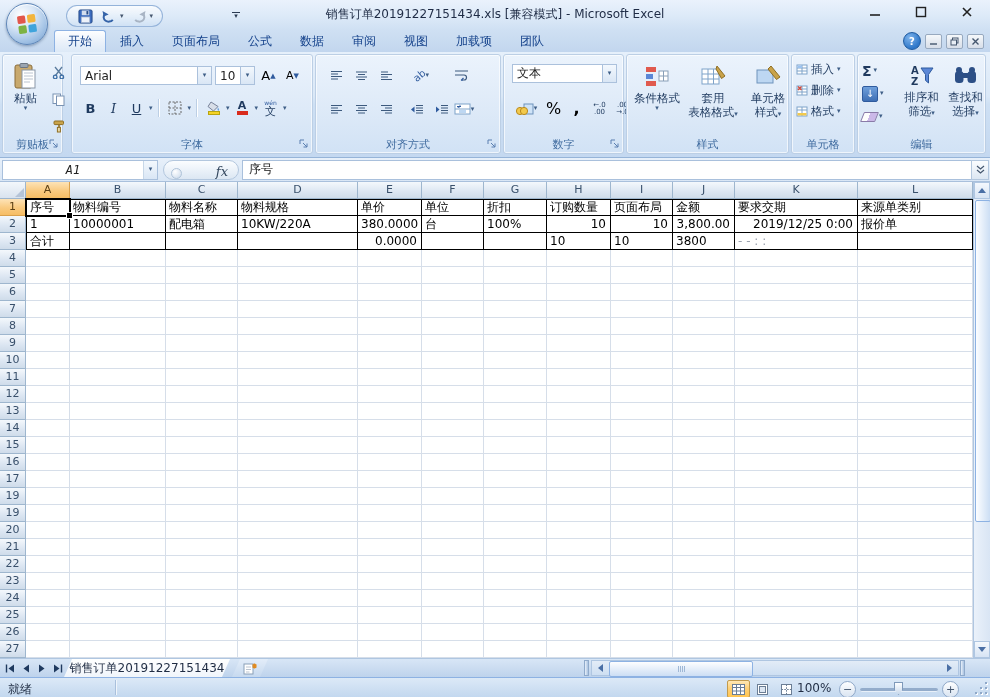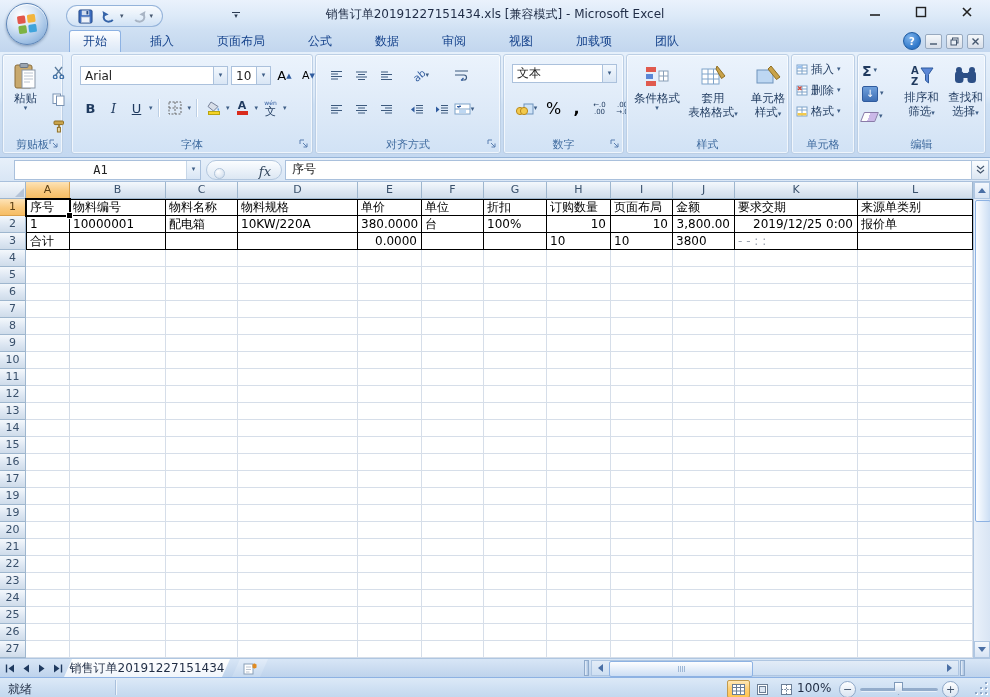--- a/index.html
+++ b/index.html
@@ -22,21 +22,21 @@
   .qbtn{width:18px;height:16px;display:flex;align-items:center;justify-content:center;}
   .qdd{font-size:7px;color:#44566E;margin-left:-4px;}
   .qatmore{position:absolute;left:228px;top:7px;width:16px;height:16px;display:flex;flex-direction:column;align-items:center;justify-content:center;color:#2B3B52;}
   .qatmore .bar{width:8px;height:1px;background:#2B3B52;margin-bottom:1px;}
   .qatmore .ar{font-size:7px;line-height:5px;}
   .winbtns{position:absolute;right:12px;top:4px;display:flex;gap:24px;z-index:6;}
   .winbtn{width:22px;height:16px;display:flex;align-items:center;justify-content:center;}
 
   
   #tabrow{position:absolute;left:0;top:28px;width:990px;height:24px;display:flex;align-items:flex-end;padding-left:54px;box-sizing:border-box;}
-  .rtab{height:21px;line-height:21px;padding:0 13px;font-size:12px;color:#15428B;border:1px solid transparent;border-bottom:none;border-radius:3px 3px 0 0;white-space:nowrap;margin-left:15px;}
+  .rtab{height:21px;line-height:21px;padding:0 13px;font-size:12px;color:#15428B;border:1px solid transparent;border-bottom:none;border-radius:3px 3px 0 0;white-space:nowrap;}
   .rtab.active{background:linear-gradient(#FDFEFF,#EAF1FA 55%,#DCE9F7);border-color:#8DB2E3;}
   .minictrl{position:absolute;right:6px;top:32px;display:flex;gap:4px;align-items:center;}
   .helpbtn{width:16px;height:16px;border-radius:50%;background:radial-gradient(circle at 35% 30%,#7FB4EC,#2E77C9 70%);
     border:1px solid #1E5AA0;color:#fff;font-size:10px;font-weight:bold;display:flex;align-items:center;justify-content:center;}
   .mwb{width:15px;height:13px;border:1px solid #97A9BF;border-radius:2px;background:linear-gradient(#F5F8FB,#D7DEE8);
     display:flex;align-items:center;justify-content:center;}
 
   
   .ribbon{position:absolute;left:0;top:52px;width:990px;height:106px;
     background:linear-gradient(#E6F0FB,#DAE8F7 42%,#CEE0F4 50%,#C4D8F0);border-bottom:1px solid #96B4D8;box-sizing:border-box;}
@@ -82,21 +82,21 @@
   .cellrows{position:absolute;left:4px;top:7px;display:flex;flex-direction:column;gap:6px;font-size:11.5px;color:#1F3A5F;}
   .cellrow{display:flex;align-items:center;gap:3px;}
   .editcol{position:absolute;left:4px;top:6px;display:flex;flex-direction:column;gap:4px;}
   .erow{display:flex;align-items:center;gap:2px;height:19px;}
   .sigma{font-size:14px;color:#1F3A5F;font-weight:bold;}
   .fillbox{width:14px;height:14px;background:linear-gradient(#6FA0DC,#3E6FB4);border:1px solid #2F5B9E;border-radius:2px;color:#fff;font-size:10px;line-height:13px;text-align:center;}
   .eraser{width:13px;height:8px;background:linear-gradient(90deg,#FDFDFD 45%,#CBB8E8 45%);border:1px solid #8A7BA8;transform:skewX(-22deg);border-radius:1px;}
 
   
   #fbar{position:absolute;left:0;top:158px;width:990px;height:24px;background:linear-gradient(#E7F0FA,#D9E6F5);border-bottom:1px solid #A9C0DC;display:flex;align-items:center;box-sizing:border-box;}
-  .namebox{margin-left:14px;width:187px;height:20px;background:#fff;border:1px solid #A9C0DC;display:flex;align-items:center;box-sizing:border-box;}
+  .namebox{margin-left:2px;width:156px;height:20px;background:#fff;border:1px solid #A9C0DC;display:flex;align-items:center;box-sizing:border-box;font-style:italic;}
   .namebox .nm{flex:1;text-align:center;font-size:12px;font-family:"DejaVu Sans Mono","Liberation Mono",monospace;color:#222;}
   .namebox .dd{width:13px;height:100%;display:flex;align-items:center;justify-content:center;background:linear-gradient(#F3F8FD,#D9E6F5);border-left:1px solid #C7D7E8;}
   .fxcaps{margin-left:5px;width:76px;height:20px;border:1px solid #B3C7DE;border-radius:10px;background:linear-gradient(#FBFDFF,#DCE7F3);display:flex;align-items:flex-end;box-sizing:border-box;}
   .fxcaps .pearl{width:9px;height:9px;border-radius:50%;margin-left:7px;background:radial-gradient(circle at 35% 30%,#fff,#C9D8EA);border:1px solid #AFC3D9;}
   .fxcaps .fx{margin-left:auto;margin-right:10px;font-family:"DejaVu Serif","Liberation Serif",serif;font-style:italic;font-size:13px;color:#33475E;}
   .fcontent{flex:1;height:20px;margin-left:3px;background:#fff;border:1px solid #A9C0DC;border-right:none;display:flex;align-items:center;font-size:12px;color:#111;padding-left:6px;box-sizing:border-box;}
   .fexpand{width:18px;height:20px;border:1px solid #B3C7DE;background:linear-gradient(#FBFDFF,#DCE7F3);display:flex;align-items:center;justify-content:center;margin-right:1px;box-sizing:border-box;}
 
   
   #grid{position:absolute;left:0;top:182px;width:973px;height:476px;background:#fff;display:grid;grid-auto-rows:17px;overflow:hidden;}
@@ -300,21 +300,21 @@
       <span class="launch">
           <svg width="10" height="10">
             <path d="M1 1h4M1 1v4" stroke="#5A7FB0" fill="none"></path>
             <path d="M4 4l4 4M8 4.5V8H4.5" stroke="#5A7FB0" fill="none"></path>
           </svg>
         </span>
     </div>
 
     <div class="rg" id="g-font">
       <div class="fr1">
-        <div class="combo" style="width:148px">
+        <div class="combo" style="width:132px">
           <span>Arial</span>
           <span class="dd">
               <span class="dda">▾</span>
             </span>
         </div>
         <div class="combo" style="width:40px">
           <span>10</span>
           <span class="dd">
               <span class="dda">▾</span>
             </span>

